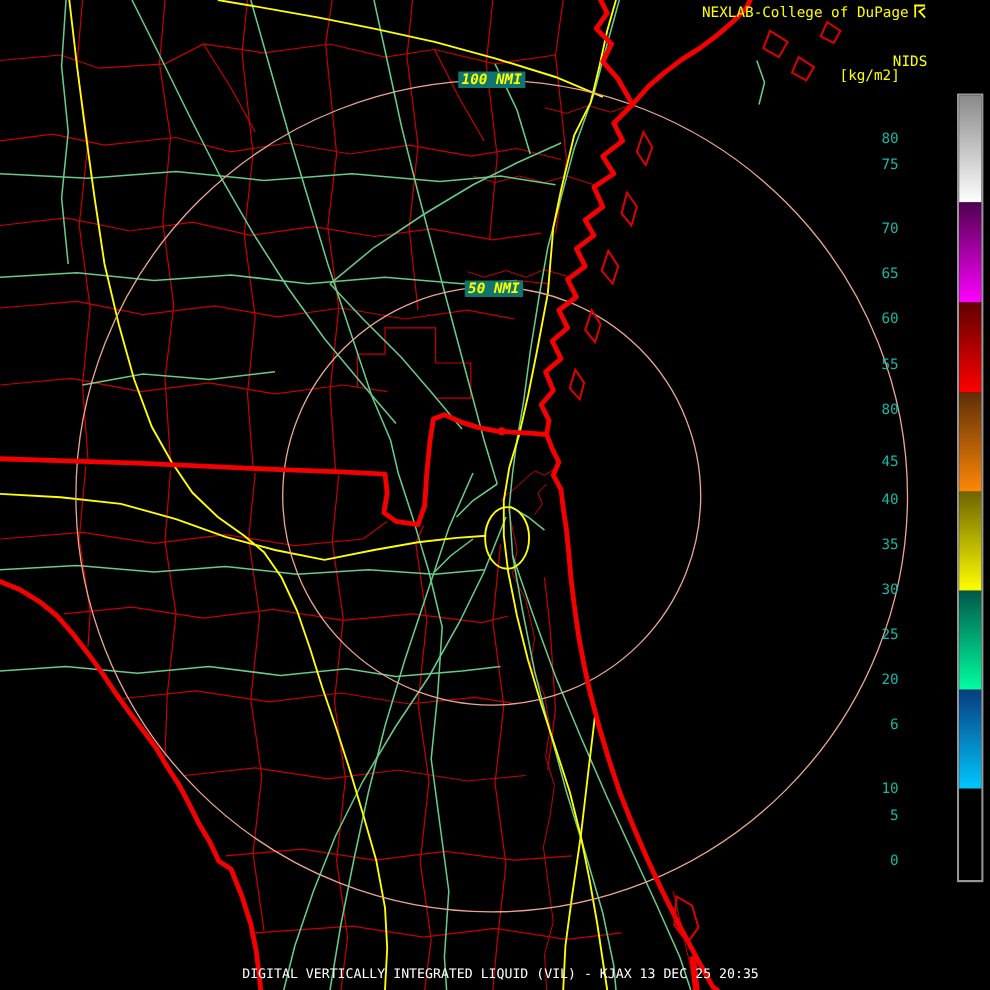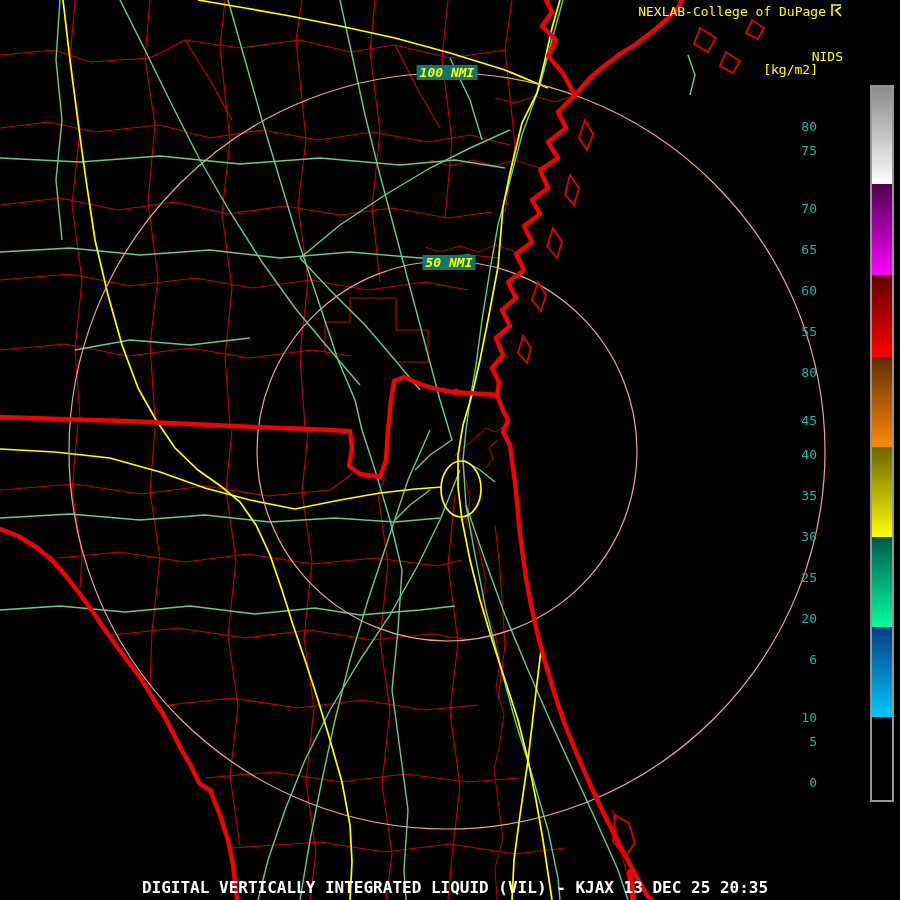--- a/index.html
+++ b/index.html
@@ -9,21 +9,21 @@
   svg#map{position:absolute;left:0;top:0;}
   .overlay{position:absolute;white-space:pre;}
   #credit{top:4px;right:24px;font-size:13px;color:#ffff00;letter-spacing:0px;}
   #codlogo{position:absolute;top:3px;right:6px;width:15px;height:15px;}
   #nids{top:49px;right:7px;font-size:13px;color:#ffff00;}
   #units{top:62px;right:32px;font-size:13px;color:#ffff00;}
   #ring100,#ring50{font-size:13px;font-style:italic;font-weight:bold;color:#ffff00;
        background:#0f766e;padding:0 3px;transform:translateX(-50%);}
   #ring100{left:447px;top:65px;}
   #ring50{left:449px;top:255px;}
-  #ptitle{top:878px;left:455px;transform:translateX(-50%);font-size:16px;color:#ffffff;font-weight:bold;}
+  #ptitle{top:878px;left:455px;transform:translateX(-50%);font-size:12px;color:#ffffff;}
   #colorbar{position:absolute;left:870px;top:85px;width:24px;height:717px;
        box-sizing:border-box;border:2px solid #969696;background:#000;}
   .cb-seg{width:100%;}
   .cb-tick{position:absolute;right:33px;font-size:13px;line-height:18px;color:#14b8a6;}
 </style>
 </head>
 <body>
 
 <div id="stage">
 

